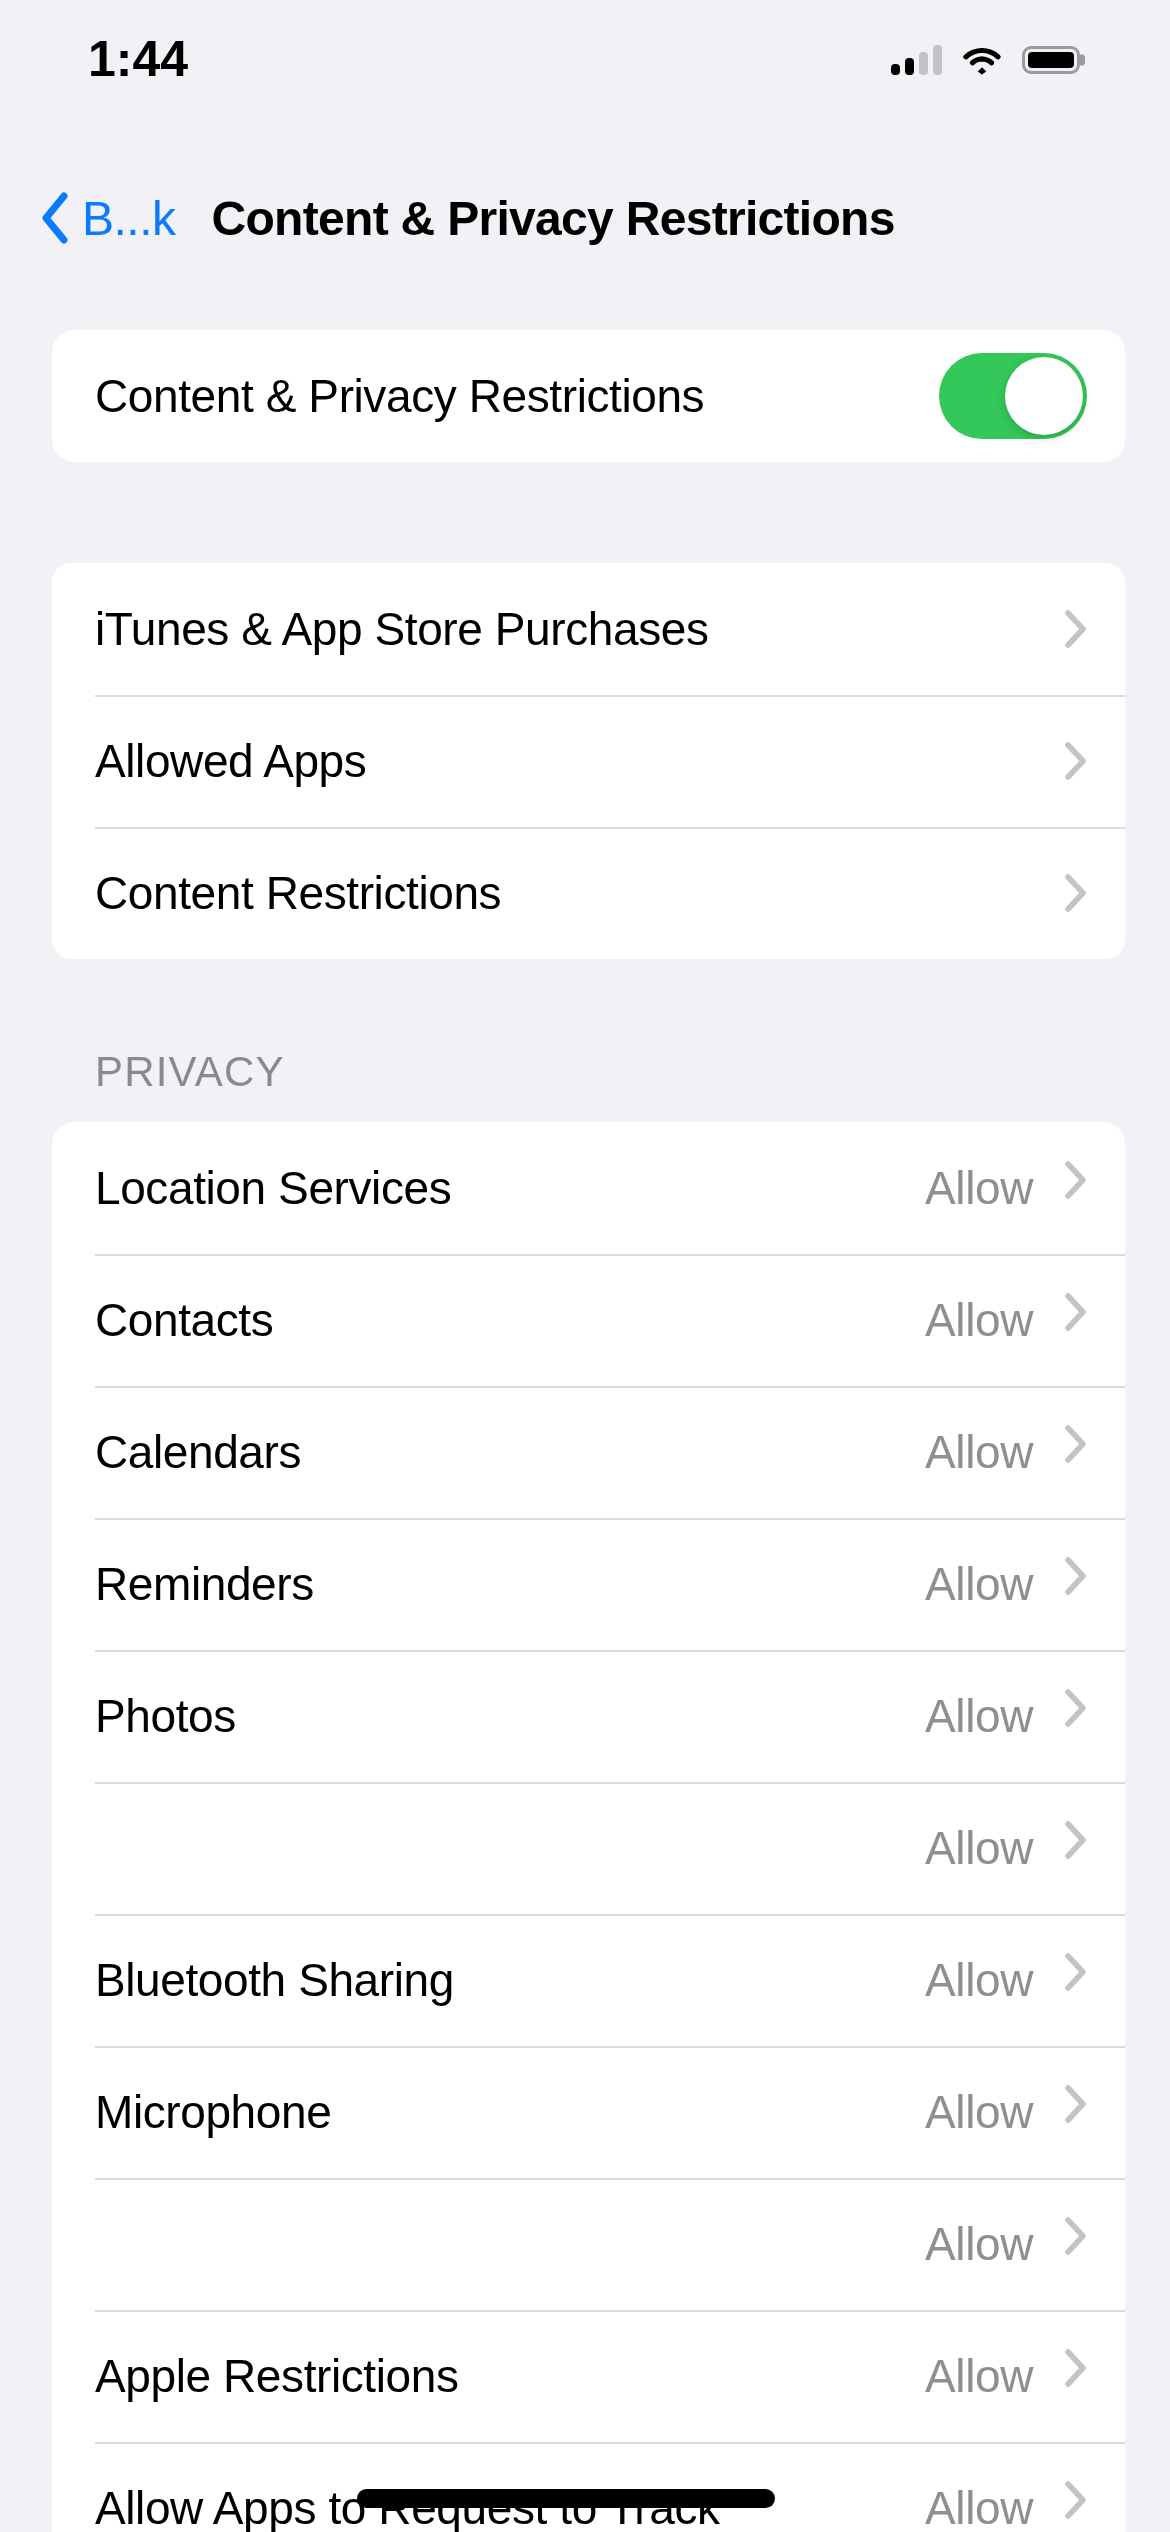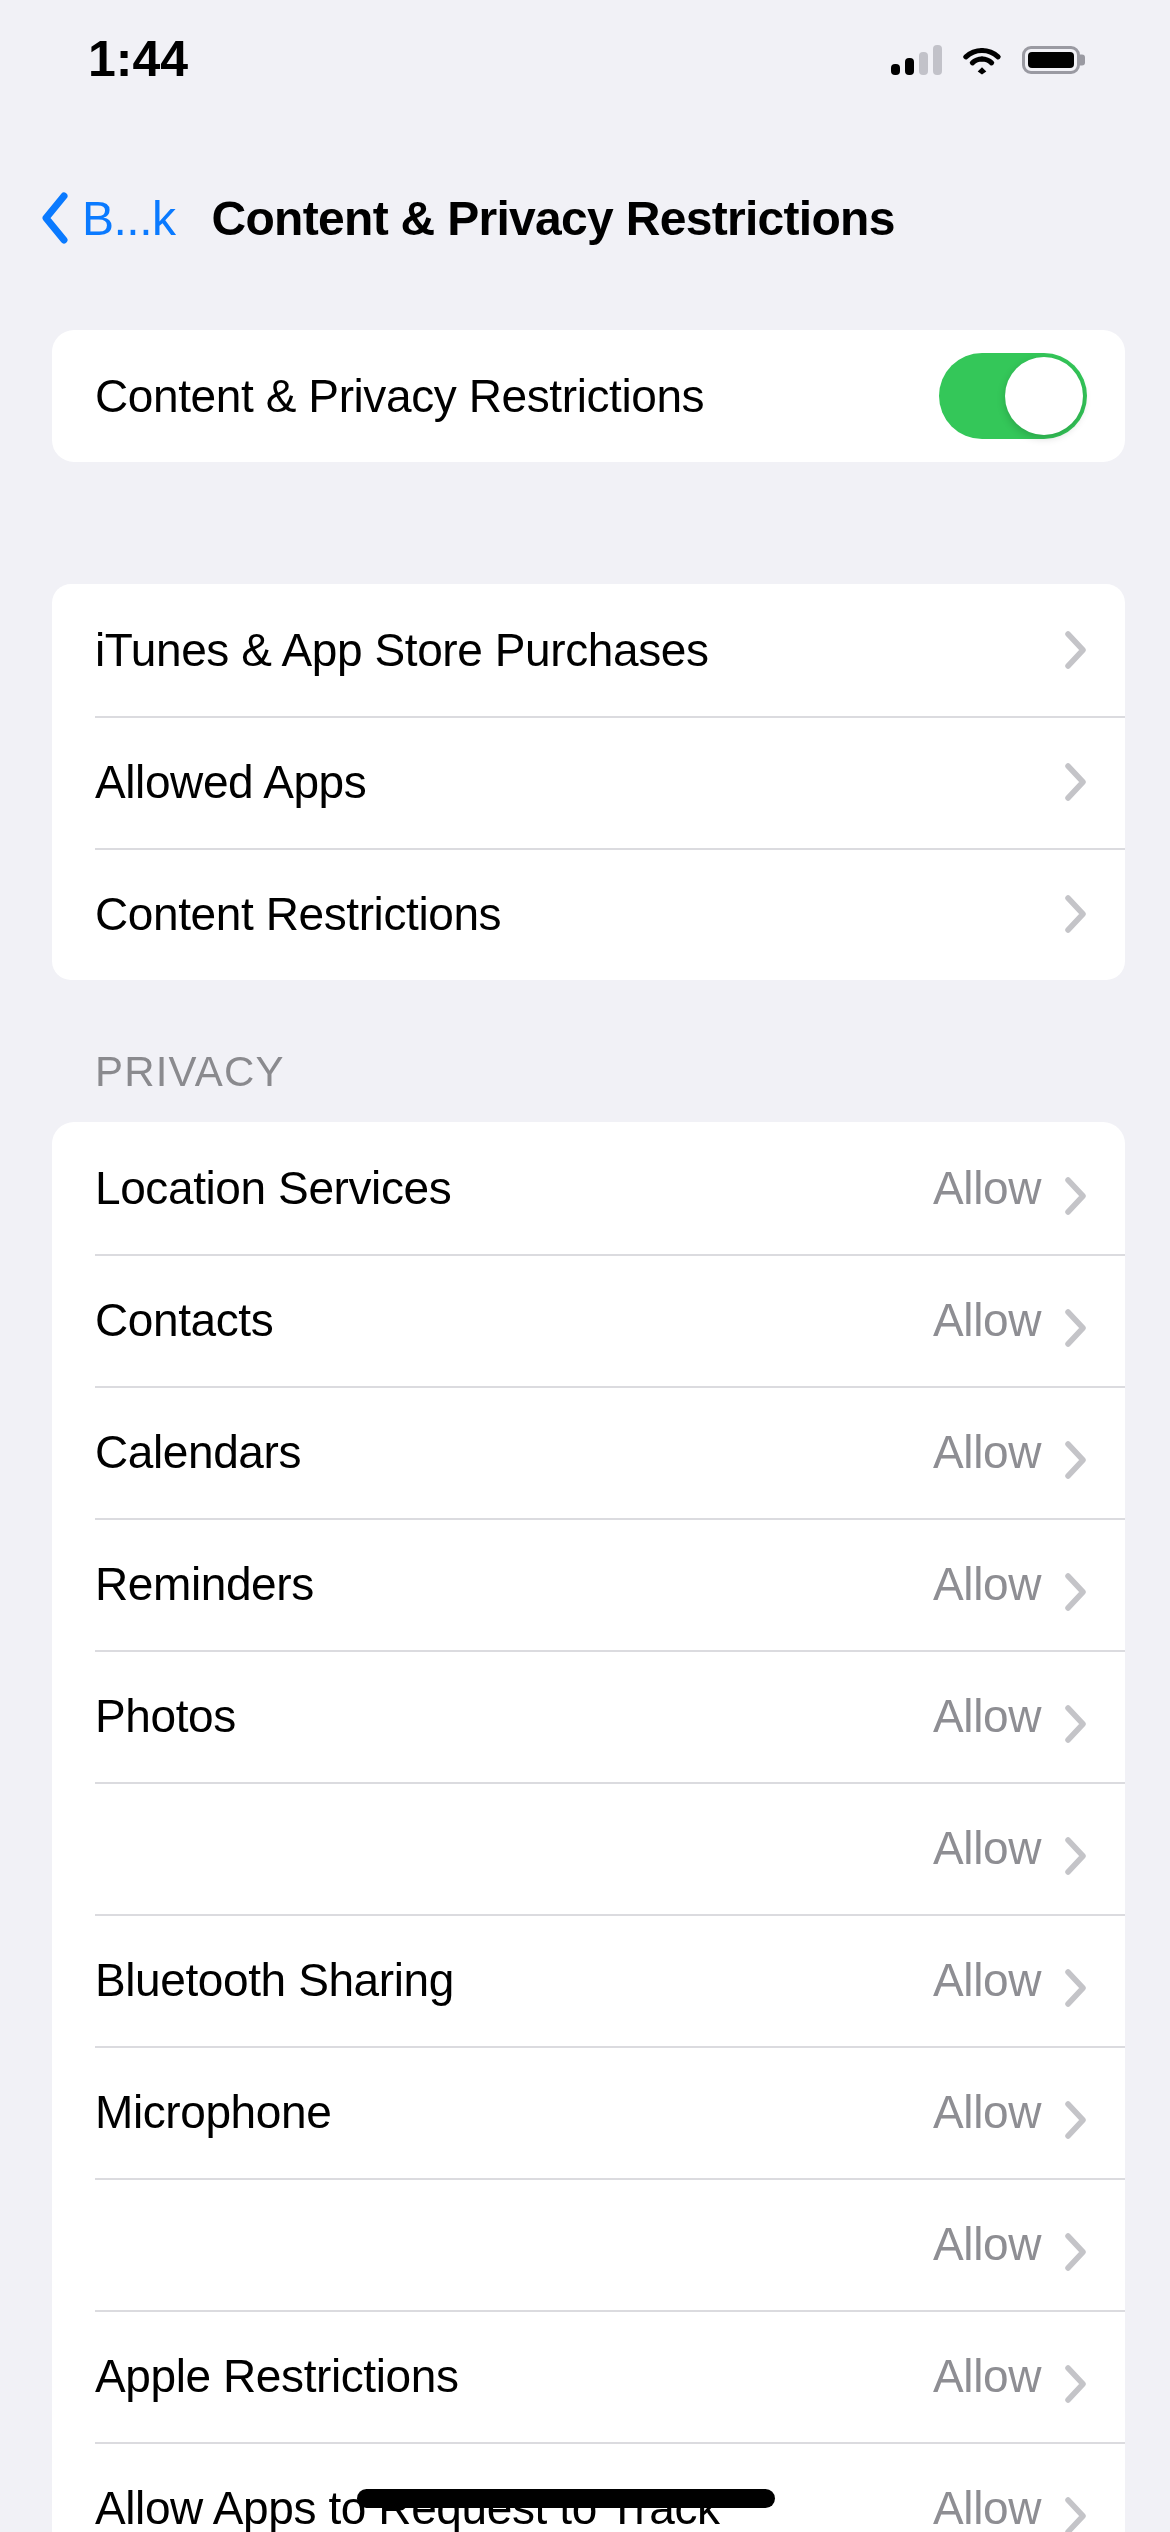--- a/index.html
+++ b/index.html
@@ -59,37 +59,37 @@
     font-size:48px; font-weight:bold; color:#000; margin-left:36px;
     letter-spacing:-0.7px; white-space:nowrap;
   }
 
   
   .card {
     position:absolute; left:52px; width:1073px;
     background:#FFFFFF; border-radius:22px; overflow:hidden;
   }
   #card-toggle { top:330px; }
-  #card-links  { top:584px;border-radius:19px; }
+  #card-links  { top:563px;border-radius:19px; }
   #card-privacy{ top:1122px; }
 
   .row {
     position:relative; height:132px;
     display:flex; align-items:center;
     padding:0 38px 0 43px;
   }
   .row + .row::before {
     content:""; position:absolute; top:0; left:43px; right:0;
     height:2px; background:#DBDBDF;
   }
   .row-label {
     font-size:46px; color:#000; letter-spacing:-0.4px; white-space:nowrap;
   }
   .row-right {
-    margin-left:auto; display:flex; align-items:flex-end; gap:24px;
+    margin-left:auto; display:flex; align-items:flex-start; gap:32px;
   }
   .row-value {
     font-size:46px; color:#8E8E93; letter-spacing:-0.4px; white-space:nowrap;
   }
   .chev { width:22px; height:38px; display:block; flex:none; }
 
   
   .switch {
     margin-left:auto; position:relative;
     width:148px; height:86px; border-radius:43px;

